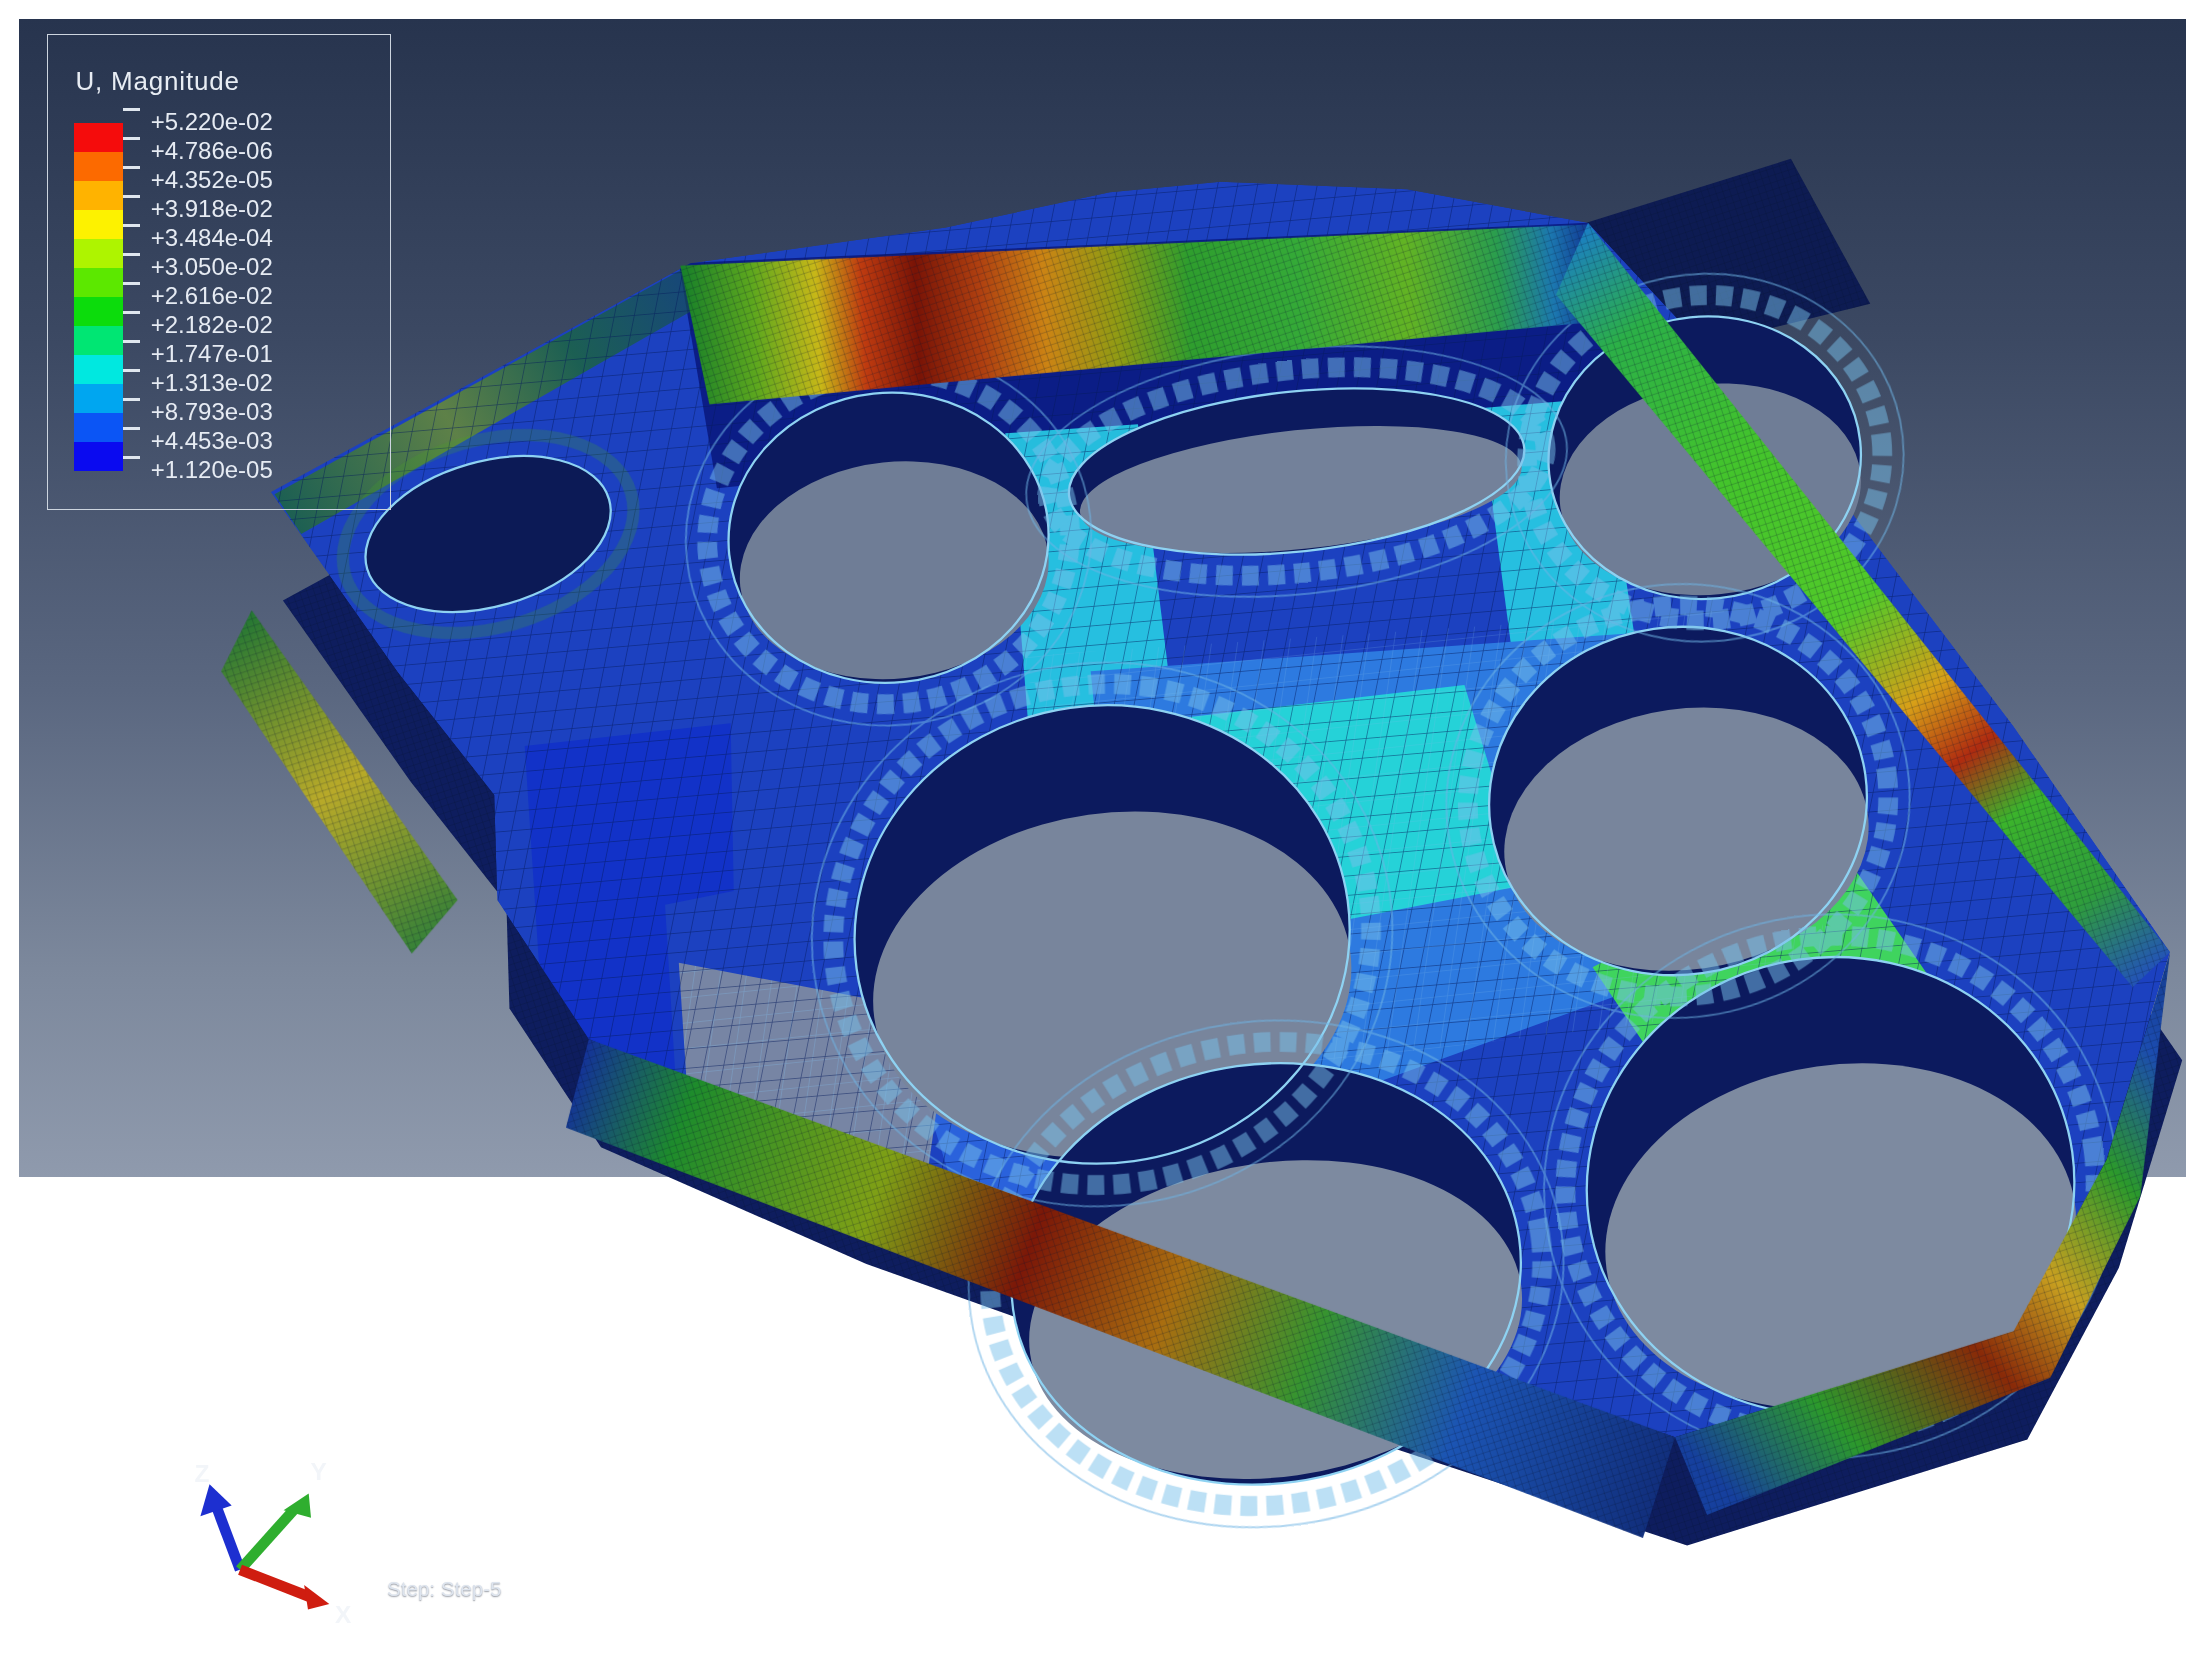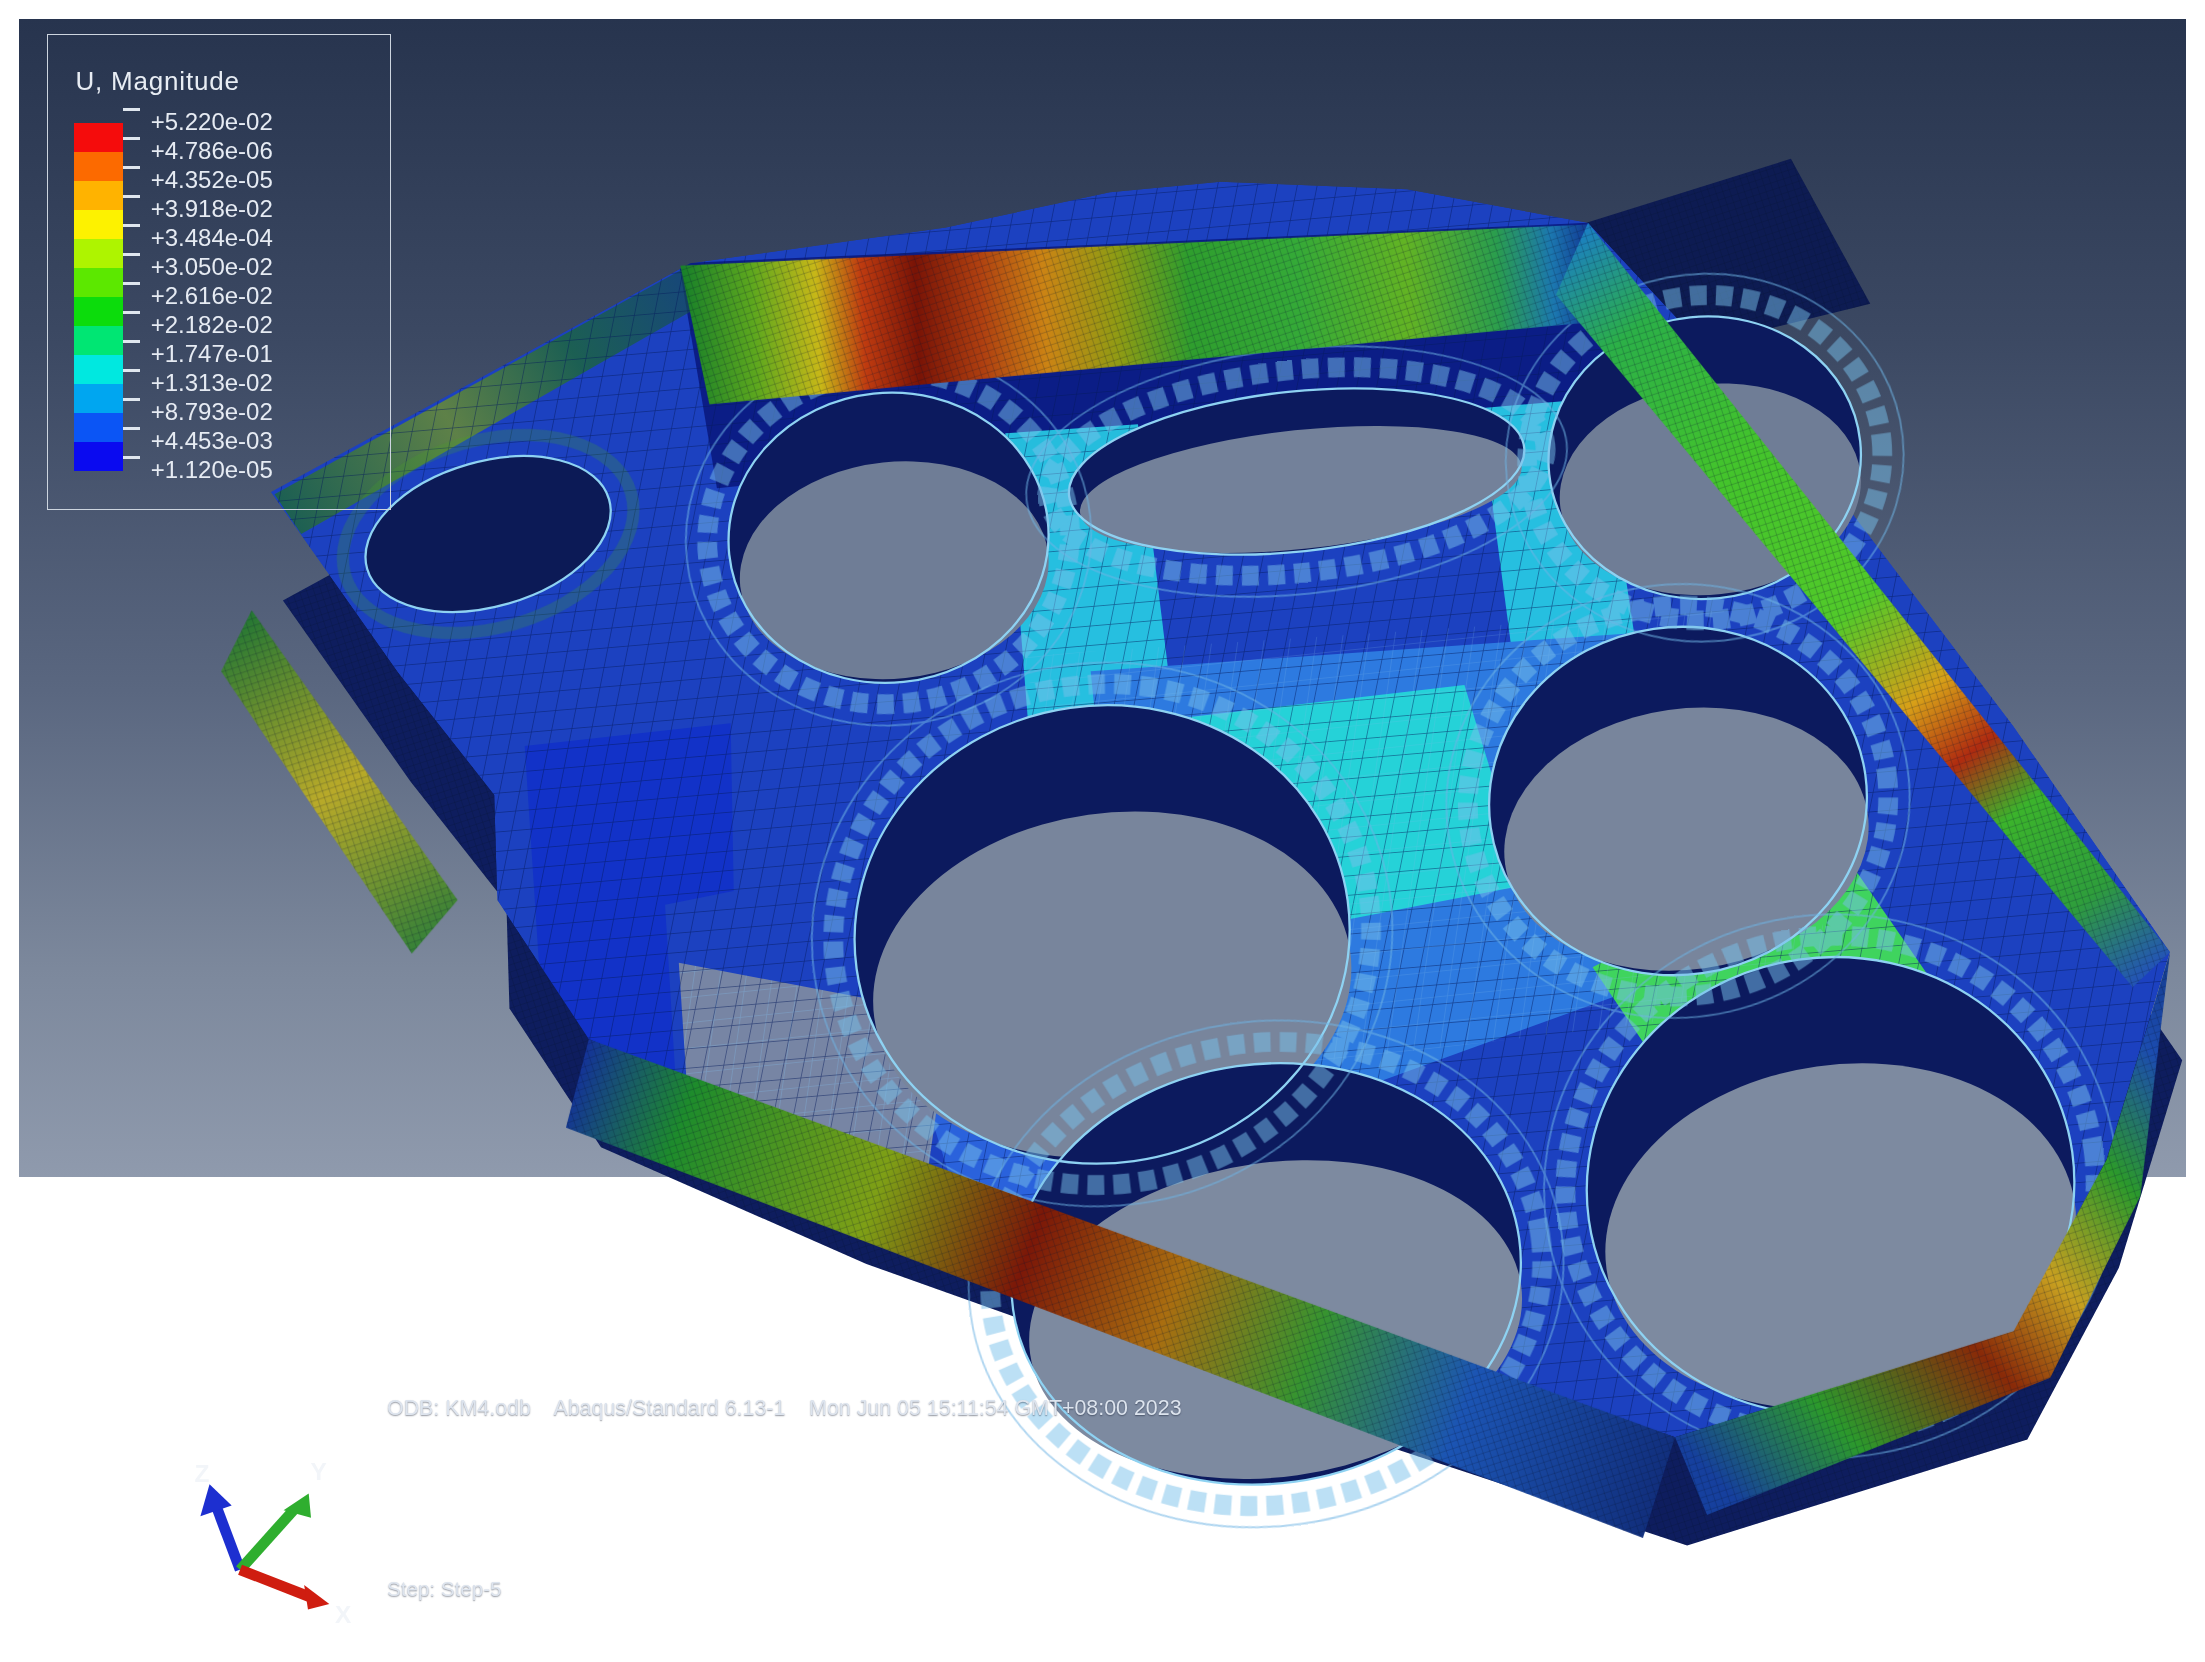--- a/index.html
+++ b/index.html
@@ -283,34 +283,33 @@
         <div class="legend-row">
             <div class="tick-dash"></div>
             <span class="legend-label">+1.747e-01</span>
           </div>
         <div class="legend-row">
             <div class="tick-dash"></div>
             <span class="legend-label">+1.313e-02</span>
           </div>
         <div class="legend-row">
             <div class="tick-dash"></div>
-            <span class="legend-label">+8.793e-02</span>
+            <span class="legend-label">+8.793e-03</span>
           </div>
         <div class="legend-row">
             <div class="tick-dash"></div>
             <span class="legend-label">+4.453e-03</span>
           </div>
         <div class="legend-row">
             <div class="tick-dash"></div>
             <span class="legend-label">+1.120e-05</span>
           </div>
       </div>
     </div>
 
-    <div id="odb-line" class="vp-text">ODB: KM4.odb    Abaqus/Standard 6.13-1    Mon Jun 05 15:11:54 GMT+08:00 2023</div>
 
     <div id="state-block" class="vp-text">
       <div>Step: Step-5</div>
       <div>Increment      1: Step Time =    1.000</div>
       
       
     </div>
 
     <svg id="triad" viewBox="0 0 300 270">
 

